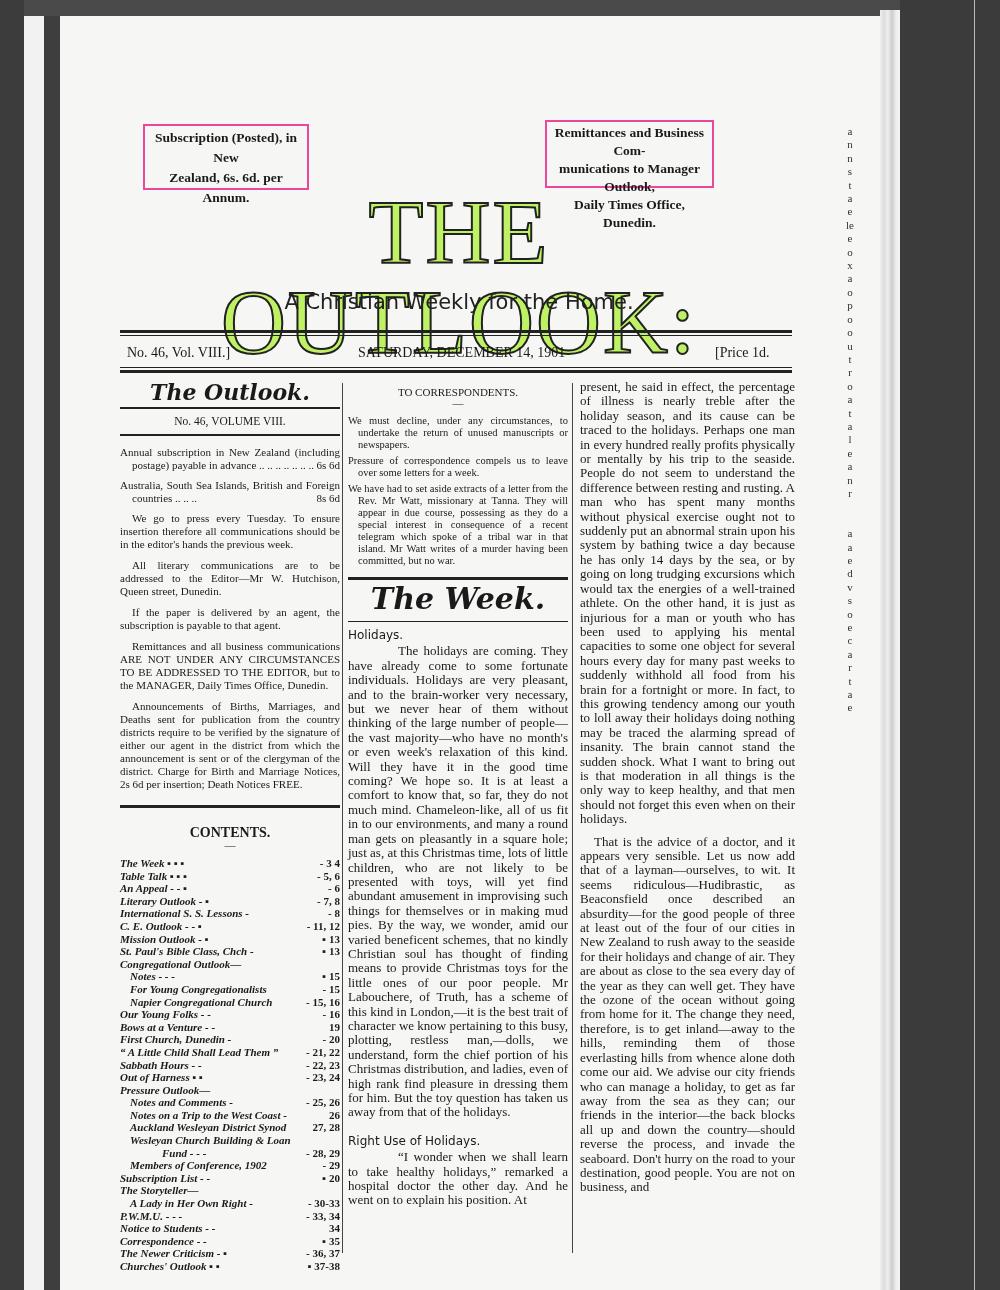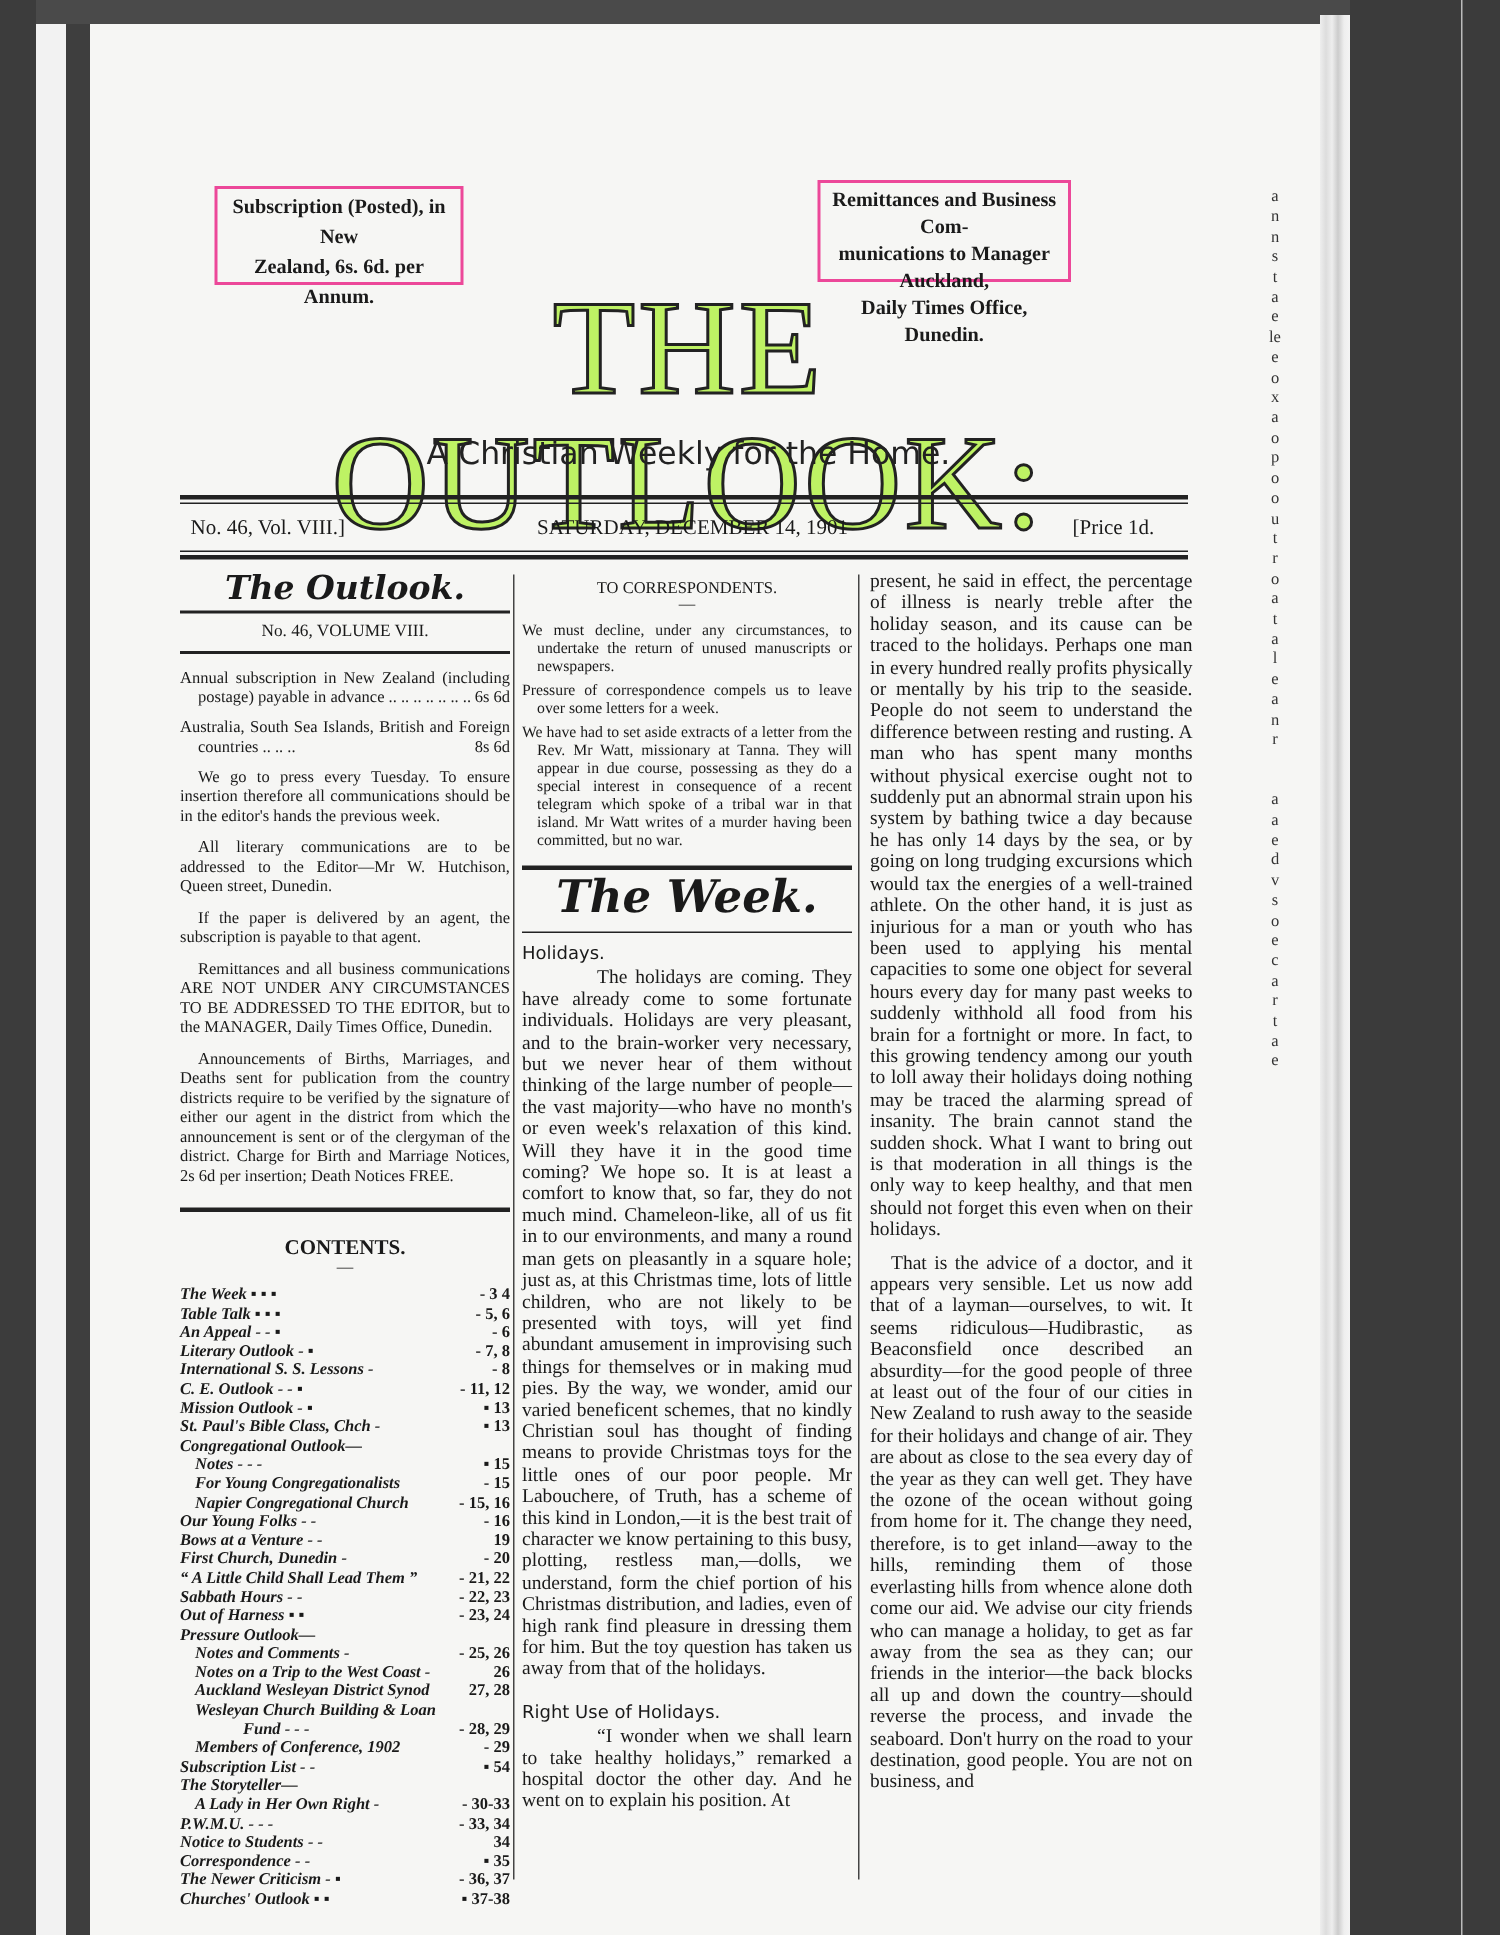--- a/index.html
+++ b/index.html
@@ -129,21 +129,21 @@
     <span>a</span>
     <span>e</span>
   </div>
 
 <div class="box left">
   <div>Subscription (Posted), in New</div>
   <div>Zealand, 6s. 6d. per Annum.</div>
 </div>
 <div class="box right">
   <div>Remittances and Business Com-</div>
-  <div>munications to Manager Auckland,</div>
+  <div>munications to Manager Outlook,</div>
   <div>Daily Times Office, Dunedin.</div>
 </div>
 
 <div class="masthead">THE OUTLOOK:</div>
 <div class="tagline">A Christian Weekly for the Home.</div>
 
 <div class="rule" style="left:120px;top:330px;width:672px;height:3px;"></div>
 <div class="rule" style="left:120px;top:335px;width:672px;height:1px;"></div>
 <div class="dateline dl-left">No. 46, Vol. VIII.]</div>
 <div class="dateline dl-center">SATURDAY, DECEMBER 14, 1901</div>
@@ -271,21 +271,21 @@
       <div class="toc-row indent2">
         <span class="toc-title">Fund  -  -  -</span>
         <span class="toc-page">- 28, 29</span>
       </div>
       <div class="toc-row indent">
         <span class="toc-title">Members of Conference, 1902</span>
         <span class="toc-page">- 29</span>
       </div>
       <div class="toc-row">
         <span class="toc-title">Subscription List  -  -</span>
-        <span class="toc-page">▪ 54</span>
+        <span class="toc-page">▪ 20</span>
       </div>
       <div class="toc-row">
         <span class="toc-title">The Storyteller—</span>
         <span class="toc-page"></span>
       </div>
       <div class="toc-row indent">
         <span class="toc-title">A Lady in Her Own Right -</span>
         <span class="toc-page">- 30-33</span>
       </div>
       <div class="toc-row">

